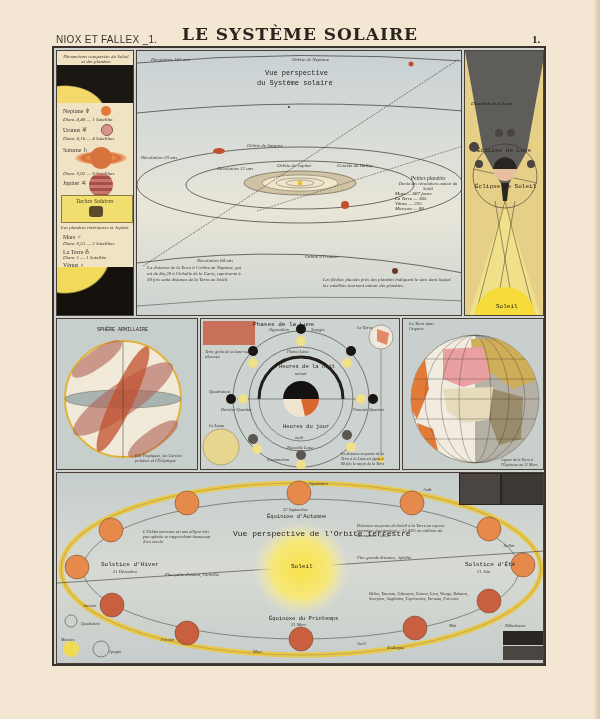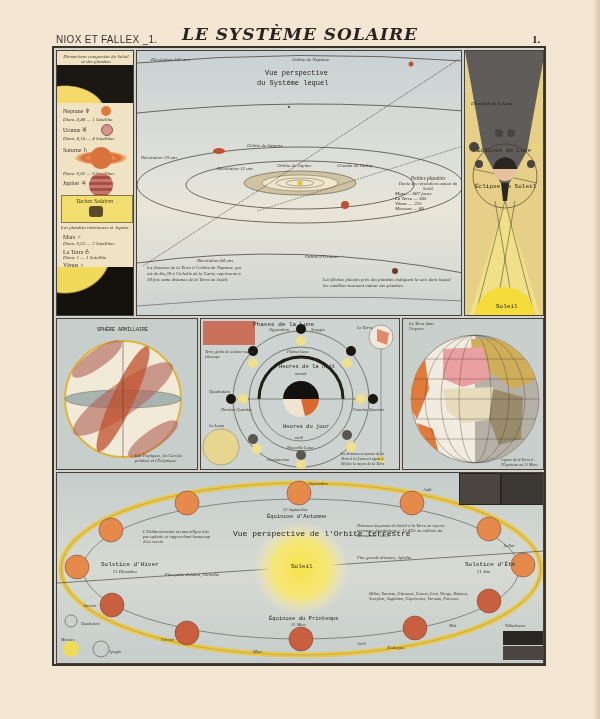--- a/index.html
+++ b/index.html
@@ -1,19 +1,19 @@
 <!DOCTYPE html>
 <html><head>
 <meta charset="utf-8">
 <style>
   html,body{margin:0;padding:0;}
   body{width:600px;height:719px;background:#f3e6d2;position:relative;overflow:hidden;font-family:"DejaVu Serif",serif;color:#2b2520;}
   .page-edge{position:absolute;right:0;top:0;width:6px;height:719px;background:linear-gradient(90deg,#efe0c9,#d8c6ac);}
   .hdr-left{position:absolute;left:56px;top:34px;font-family:"Liberation Sans",sans-serif;font-size:10px;letter-spacing:0.3px;color:#3a332c;}
-  .hdr-title{position:absolute;left:0;width:600px;top:24px;text-align:center;font-family:"DejaVu Serif",serif;font-weight:bold;font-size:17px;letter-spacing:1px;color:#2a241e;font-style:italic;}
+  .hdr-title{position:absolute;left:0;width:600px;top:24px;text-align:center;font-family:"DejaVu Serif",serif;font-weight:bold;font-size:17px;letter-spacing:1px;color:#2a241e;}
   .hdr-num{position:absolute;left:532px;top:33px;font-family:"Liberation Serif",serif;font-size:11px;font-weight:bold;}
   .frame{position:absolute;left:52px;top:46px;width:494px;height:620px;border:2px solid #3a332c;background:#cfd3cf;box-sizing:border-box;}
   .panel{position:absolute;box-sizing:border-box;border:1px solid #4a4036;overflow:hidden;}
   .lbl{position:absolute;font-family:"Liberation Serif",serif;font-size:6px;color:#3b342c;white-space:nowrap;}
   .lbl.i{font-style:italic;}
   .title-lbl{position:absolute;font-family:Liberation Mono, monospace;color:#2a241e;white-space:nowrap;}
 
   
   .pcol{left:2px;top:2px;width:78px;height:266px;background:#efe3c4;}
   .pcol .top-dark{position:absolute;left:0;top:14px;width:78px;height:38px;background:radial-gradient(ellipse at 10% 130%,#f4d86a 40%,#1b1712 42%);}
@@ -96,21 +96,21 @@
       <path d="M0 255 Q163 240 326 250" stroke="#3a342c" fill="none" stroke-width="0.5"></path>
       <line x1="6" y1="215" x2="322" y2="8" stroke="#3a342c" stroke-width="0.6" stroke-dasharray="2,1"></line>
       <line x1="120" y1="160" x2="326" y2="95" stroke="#3a342c" stroke-width="0.5" stroke-dasharray="2,1"></line>
       <ellipse cx="82" cy="100" rx="6" ry="3" fill="#c0502e"></ellipse>
       <circle cx="208" cy="154" r="4" fill="#c0502e"></circle>
       <circle cx="258" cy="220" r="3" fill="#6a3a2a"></circle>
       <circle cx="274" cy="13" r="2.5" fill="#c0502e"></circle>
       <circle cx="152" cy="56" r="1" fill="#3a342c"></circle>
     </svg>
     <div class="title-lbl" style="left:128px;top:18px;font-size:7px;">Vue perspective</div>
-    <div class="title-lbl" style="left:120px;top:28px;font-size:7px;">du Système lequel</div>
+    <div class="title-lbl" style="left:120px;top:28px;font-size:7px;">du Système solaire</div>
     <div class="lbl i" style="left:155px;top:6px;font-size:5px;">Orbite de Neptune</div>
     <div class="lbl i" style="left:110px;top:92px;font-size:5px;">Orbite de Saturne</div>
     <div class="lbl i" style="left:140px;top:112px;font-size:5px;">Orbite de Jupiter</div>
     <div class="lbl i" style="left:168px;top:203px;font-size:5px;">Orbite d'Uranus</div>
     <div class="lbl i" style="left:200px;top:112px;font-size:5px;">Comète de Halley</div>
     <div class="lbl i" style="left:14px;top:6px;font-size:5px;">Révolution 165 ans</div>
     <div class="lbl i" style="left:60px;top:207px;font-size:5px;">Révolution 84 ans</div>
     <div class="lbl i" style="left:4px;top:104px;font-size:5px;">Révolution 29 ans</div>
     <div class="lbl i" style="left:80px;top:115px;font-size:5px;">Révolution 12 ans</div>
 

